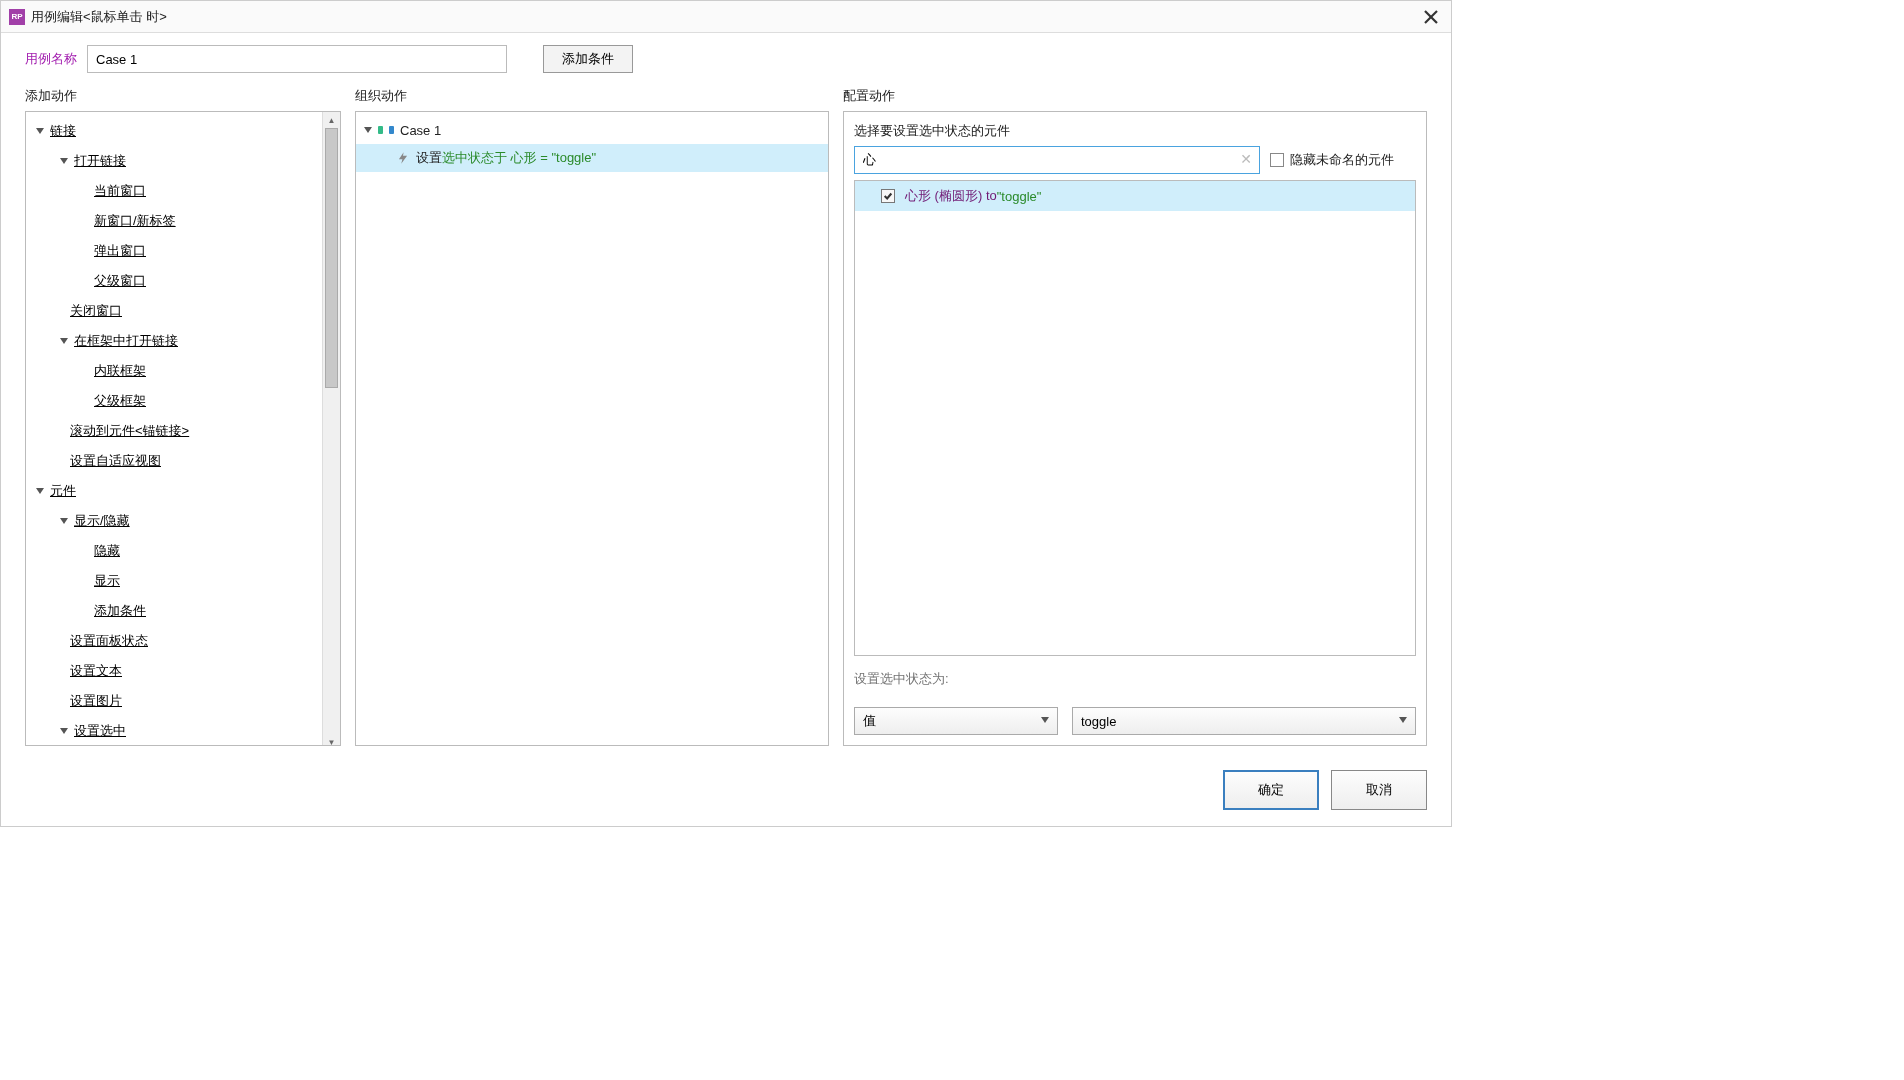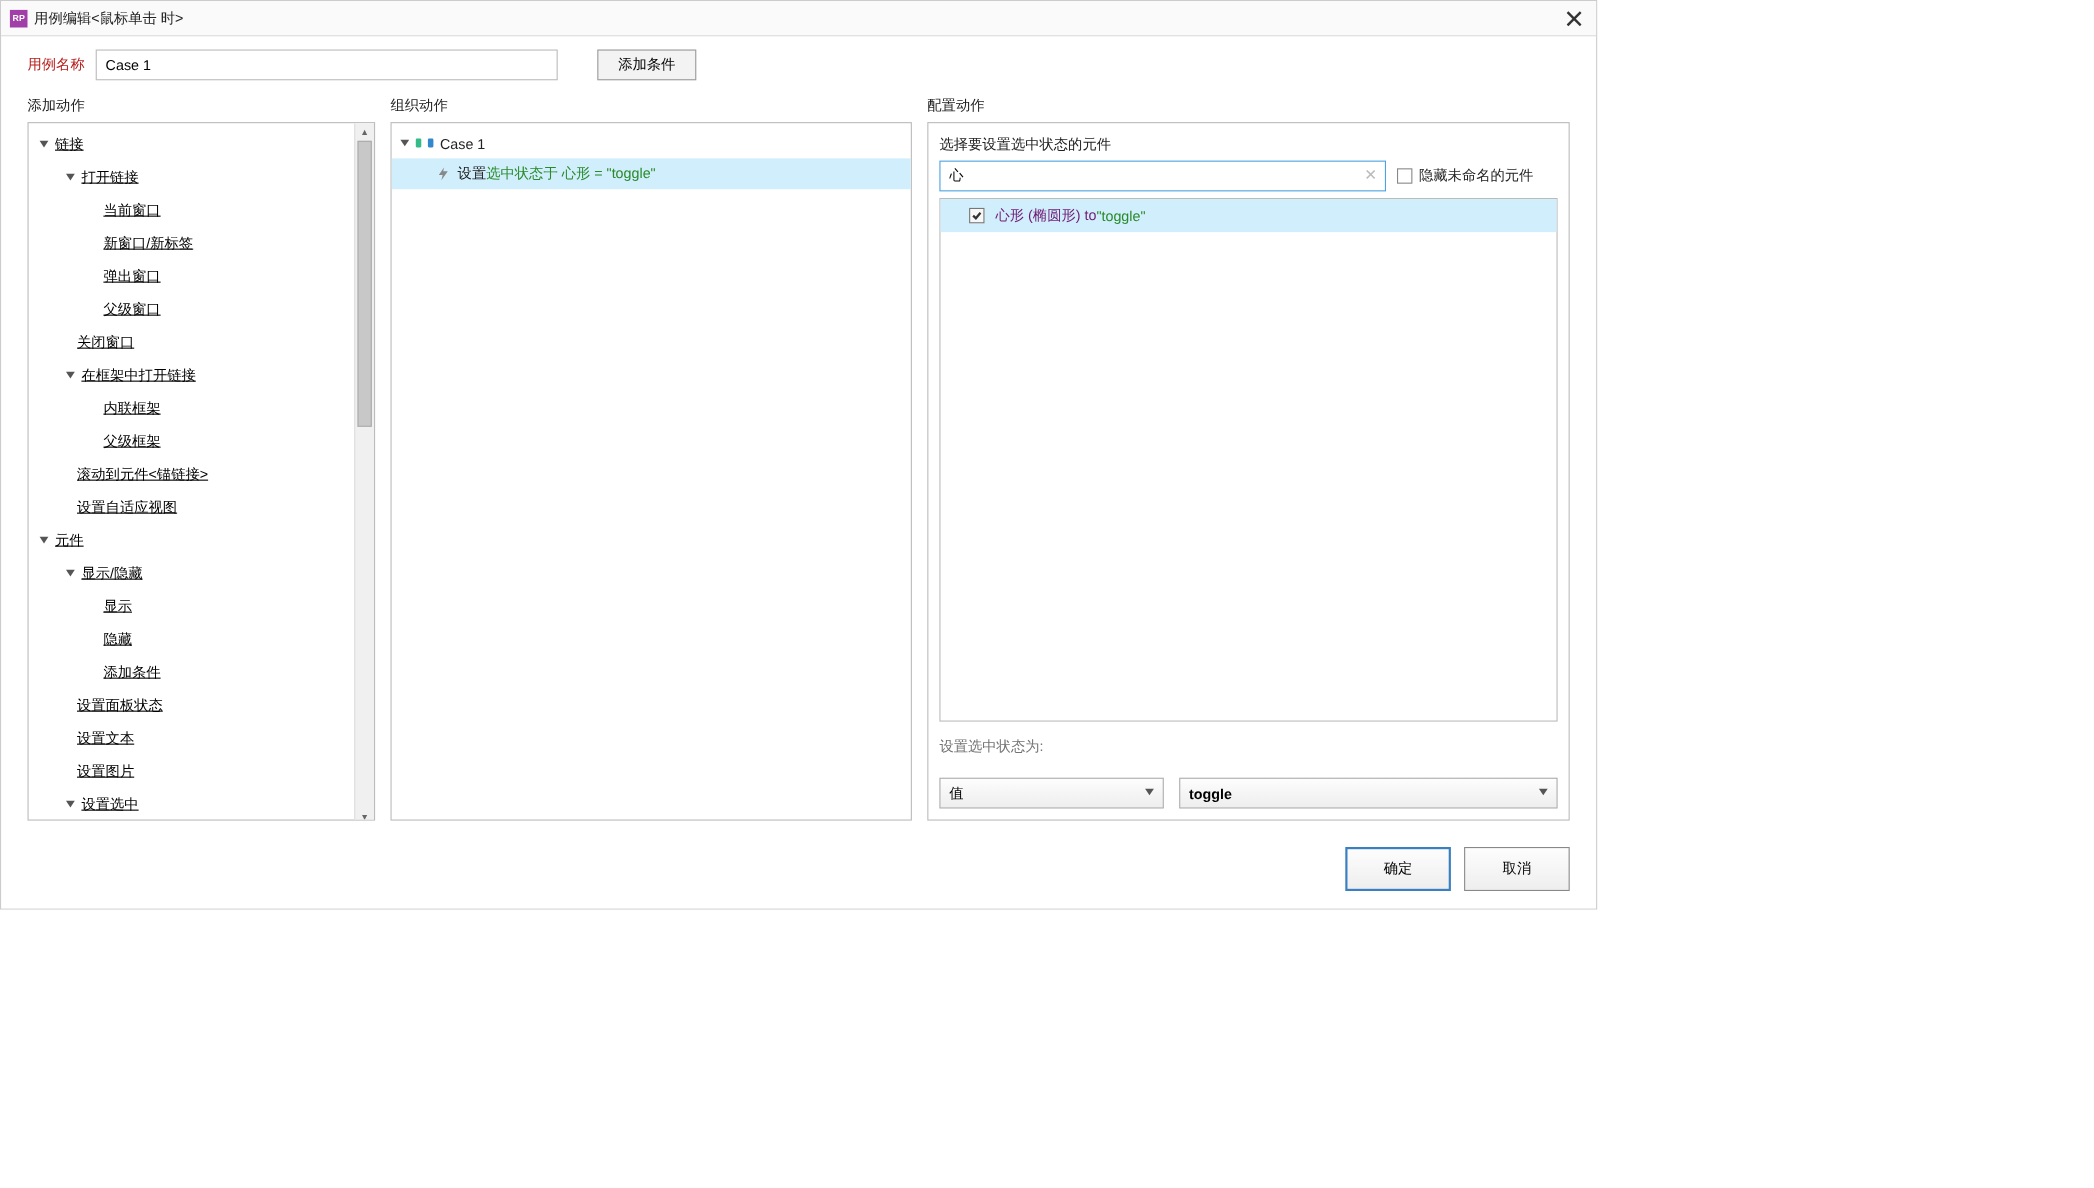--- a/index.html
+++ b/index.html
@@ -6,21 +6,21 @@
   body { background: #fff; overflow: hidden; }
   .window { width: 1452px; height: 827px; background: #fff; border: 1px solid #ccc; display: flex; flex-direction: column; position: relative; }
   
   .titlebar { height: 32px; display: flex; align-items: center; padding: 0 8px; border-bottom: 1px solid #ddd; background: #fafafa; }
   .app-icon { width: 16px; height: 16px; background: #a13fa8; display: inline-flex; align-items: center; justify-content: center; color: #fff; font-size: 8px; font-weight: bold; margin-right: 6px; }
   .title-text { flex: 1; color: #222; }
   .close-btn { width: 24px; height: 24px; display: flex; align-items: center; justify-content: center; cursor: pointer; font-size: 16px; }
   .close-btn svg { width: 14px; height: 14px; stroke: #333; stroke-width: 2.2; }
   
   .name-row { display: flex; align-items: center; padding: 12px 24px 8px 24px; gap: 10px; }
-  .name-label { color: #b91c1c; }
+  .name-label { color: #a21caf; }
   .name-input { width: 420px; height: 28px; border: 1px solid #bbb; padding: 0 8px; background: #fff; }
   .add-cond-btn { height: 28px; padding: 0 18px; border: 1px solid #999; background: #f3f3f3; cursor: pointer; margin-left: 26px; }
   
   .sections { display: flex; flex: 1; gap: 0; padding: 0 24px 14px 24px; overflow: hidden; }
   .col { display: flex; flex-direction: column; }
   .col-left { width: 316px; margin-right: 14px; }
   .col-mid { width: 474px; margin-right: 14px; }
   .col-right { flex: 1; }
   .col-header { color: #222; padding: 6px 0 6px 0; }
   .panel { border: 1px solid #bbb; background: #fff; flex: 1; display: flex; flex-direction: column; overflow: hidden; }
@@ -65,21 +65,21 @@
   .wr-check { width: 14px; height: 14px; border: 1px solid #777; background: #f7f7f7; display:flex; align-items:center; justify-content:center; margin-right: 10px; }
   .wr-check svg { width:10px; height:10px; stroke:#333; stroke-width:2.5; fill:none; }
   .wr-text { color: #701a75; }
   .wr-green { color: #2a8a2a; }
   .set-row { margin-top: 14px; }
   .set-label { color: #737373; margin-bottom: 19px; display:block; }
   .combo-row { display: flex; gap: 14px; }
   .combo { height: 28px; border: 1px solid #aaa; background: linear-gradient(#fdfdfd,#eee); display:flex; align-items:center; padding: 0 8px; position: relative; }
   .combo .chev { position:absolute; right:8px; top:9px; border-left:4px solid transparent; border-right:4px solid transparent; border-top:6px solid #555;}
   .combo1 { width: 204px; }
-  .combo2 { flex: 1; font-weight: bold; }
+  .combo2 { flex: 1; }
   
   .footer { display: flex; justify-content: flex-end; gap: 12px; padding: 10px 24px 16px 0; }
   .dlg-btn { width: 96px; height: 40px; border: 1px solid #888; background: linear-gradient(#fdfdfd,#eee); cursor:pointer; }
   .dlg-btn.primary { border: 2px solid #3a7fbf; }
 </style>
 </head>
 <body>
 
 <div class="window">
 
@@ -158,25 +158,25 @@
             <div class="tree-item d1">
                 <span class="caret exp"></span>
                 <span>元件</span>
               </div>
             <div class="tree-item d2">
                 <span class="caret exp"></span>
                 <span>显示/隐藏</span>
               </div>
             <div class="tree-item d3">
                 <span class="caret-space"></span>
+                <span>隐藏</span>
+              </div>
+            <div class="tree-item d3">
+                <span class="caret-space"></span>
                 <span>显示</span>
-              </div>
-            <div class="tree-item d3">
-                <span class="caret-space"></span>
-                <span>隐藏</span>
               </div>
             <div class="tree-item d3">
                 <span class="caret-space"></span>
                 <span>添加条件</span>
               </div>
             <div class="tree-item d2">
                 <span class="caret-space"></span>
                 <span>设置面板状态</span>
               </div>
             <div class="tree-item d2">

